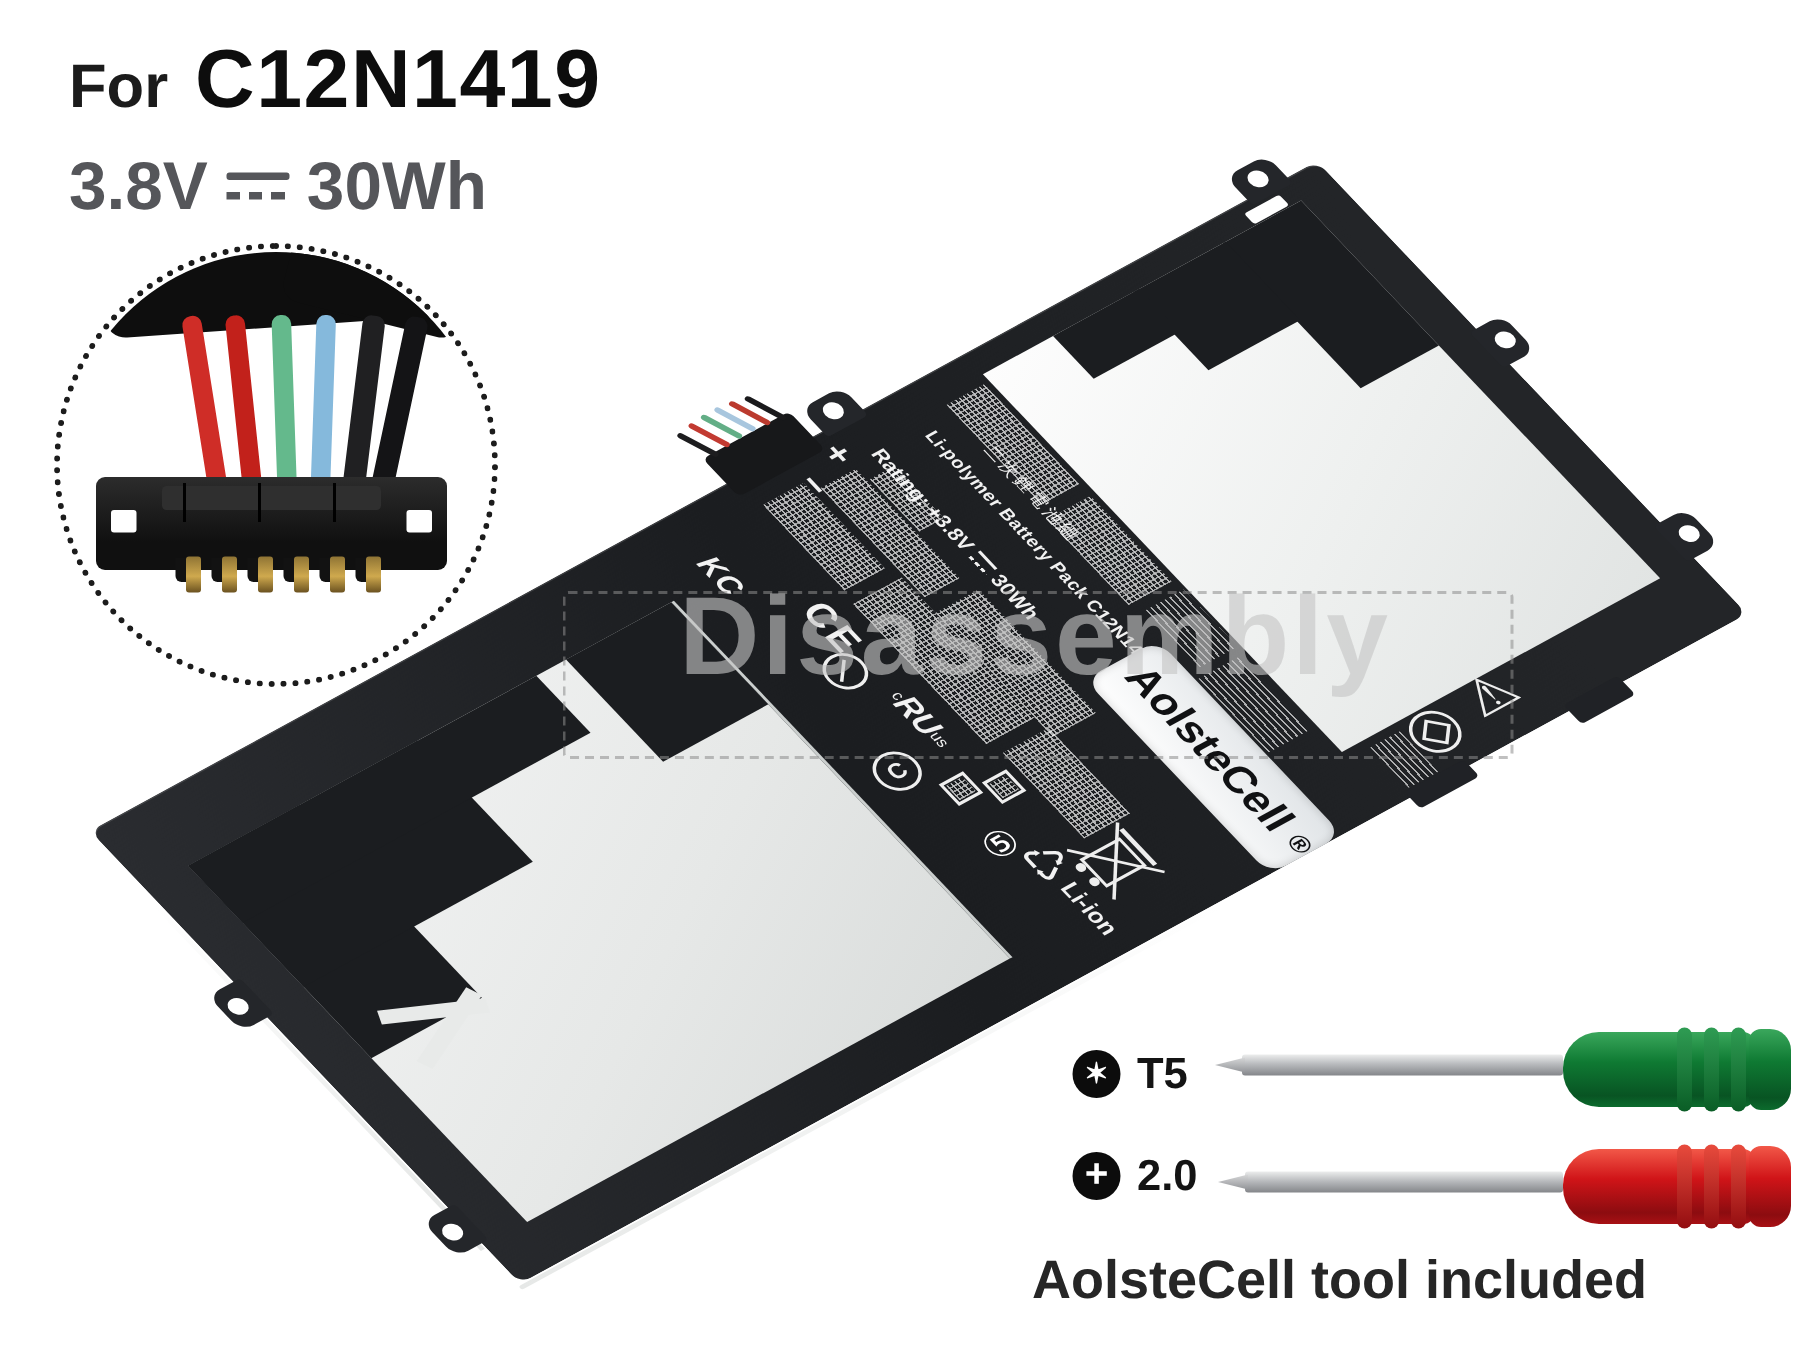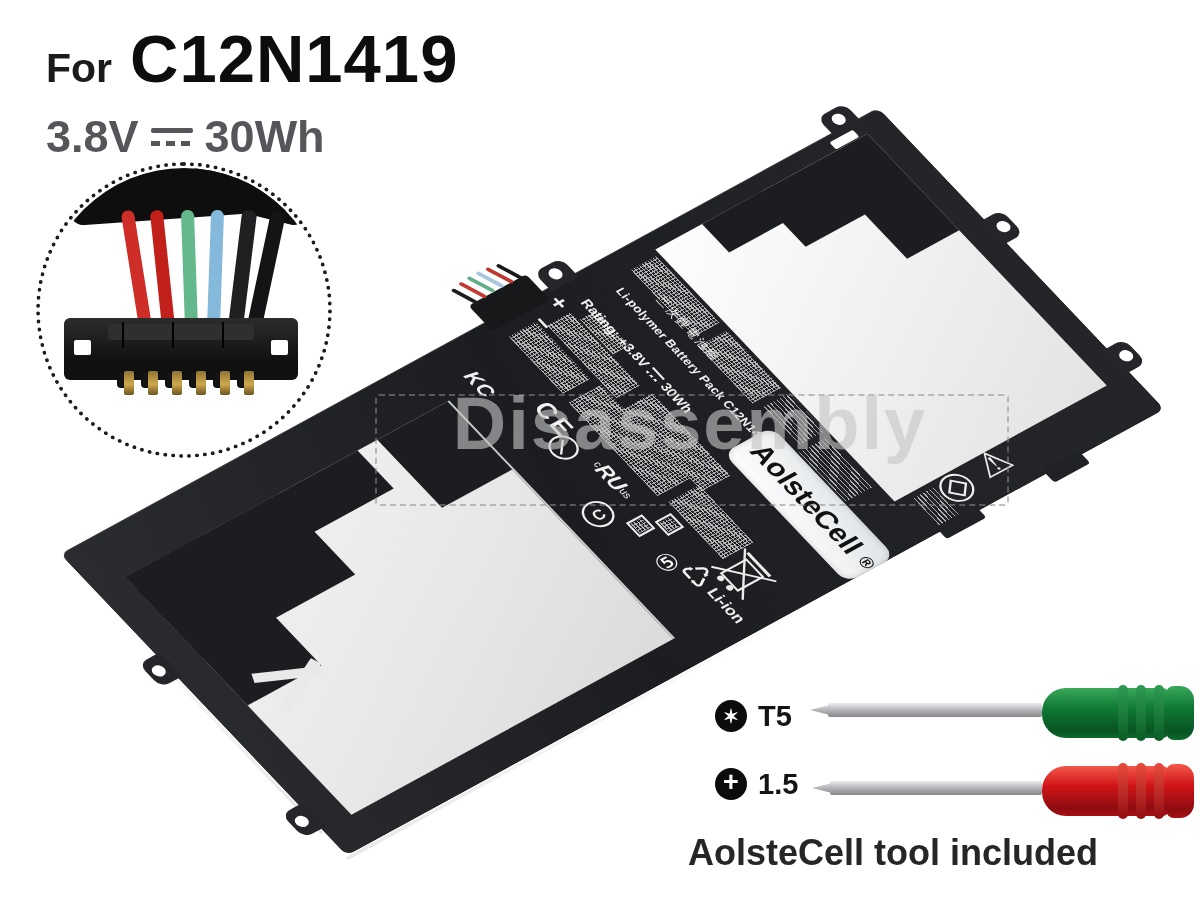--- a/index.html
+++ b/index.html
@@ -3,21 +3,21 @@
 <meta charset="utf-8">
 <style>
   html,body{margin:0;padding:0;background:#fff;}
   #stage{position:relative;width:1200px;height:900px;background:#ffffff;overflow:hidden;
          font-family:"Liberation Sans",sans-serif;}
 
   
   .hdr{position:absolute;left:46px;top:20px;}
   .hdr-line1{display:flex;align-items:baseline;gap:18px;}
   .hdr-for{font-size:41px;font-weight:600;color:#1b1b1b;}
-  .hdr-model{font-size:67px;font-weight:800;letter-spacing:1px;color:#0d0d0d;}
+  .hdr-model{font-size:55px;font-weight:800;letter-spacing:1px;color:#0d0d0d;}
   .hdr-line2{display:flex;align-items:center;gap:12px;margin-top:14px;color:#55565a;}
   .hdr-spec{font-size:45px;font-weight:800;}
   .dcsym{position:relative;width:42px;height:20px;}
   .dcsym .b1{position:absolute;top:1px;left:0;right:0;height:5px;background:#55565a;border-radius:2px;}
   .dcsym .b2{position:absolute;bottom:1px;left:0;right:0;height:5px;
              background:repeating-linear-gradient(90deg,#55565a 0 9px,transparent 9px 15px);}
 
   
   .inset{position:absolute;left:36px;top:162px;width:288px;height:288px;
          border:4px dotted #1c1c1c;border-radius:50%;}
@@ -301,21 +301,21 @@
   <div class="tip" style="left:810px;top:705px;"></div>
   <div class="hbody g-b" style="left:1042px;top:688px;"></div>
   <div class="hrib g-r" style="left:1118px;top:685px;"></div>
   <div class="hrib g-r" style="left:1136px;top:685px;"></div>
   <div class="hrib g-r" style="left:1154px;top:685px;"></div>
   <div class="hcap g-b" style="left:1166px;top:686px;"></div>
 
   <div class="ticon" style="left:715px;top:768px;font-size:27px;font-weight:900;">
       <span style="margin-top:-3px;">+</span>
     </div>
-  <span class="tlabel" style="left:758px;top:768px;">1.5</span>
+  <span class="tlabel" style="left:758px;top:768px;">2.0</span>
   <div class="shaft" style="left:830px;top:781px;width:212px;"></div>
   <div class="tip" style="left:812px;top:783px;"></div>
   <div class="hbody r-b" style="left:1042px;top:766px;"></div>
   <div class="hrib r-r" style="left:1118px;top:763px;"></div>
   <div class="hrib r-r" style="left:1136px;top:763px;"></div>
   <div class="hrib r-r" style="left:1154px;top:763px;"></div>
   <div class="hcap r-b" style="left:1166px;top:764px;"></div>
 
   <div class="caption">AolsteCell tool included</div>
 </div>

